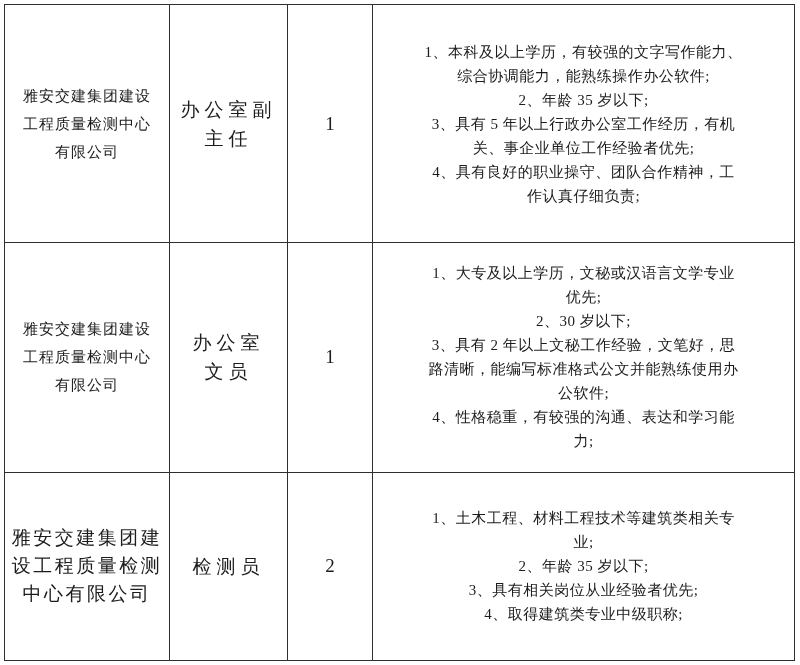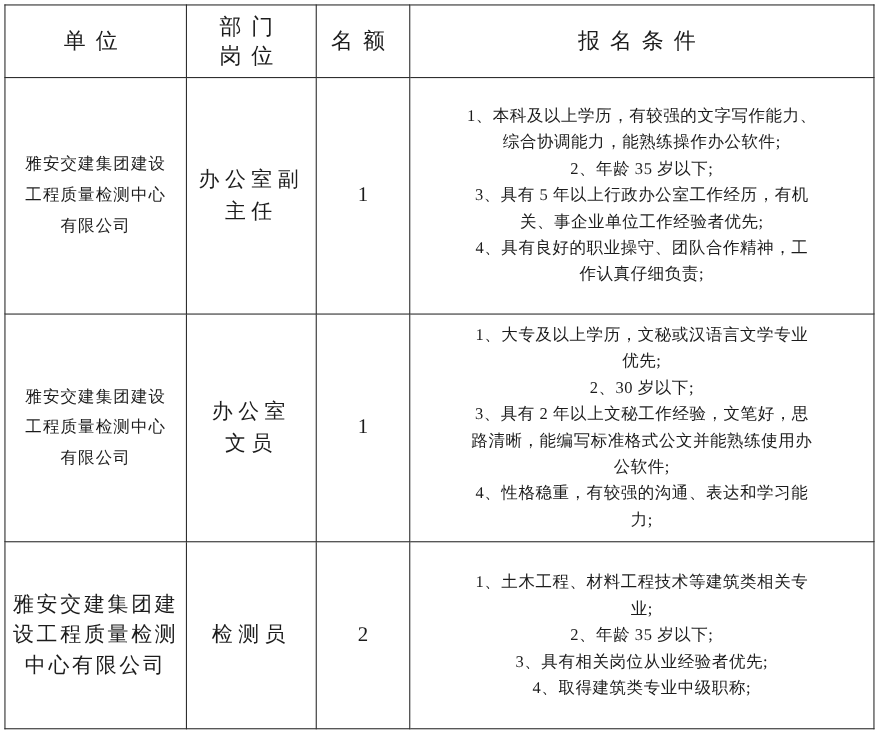--- a/index.html
+++ b/index.html
@@ -76,27 +76,20 @@
 <body>
 
 <table class="doc-table">
   <colgroup>
     <col class="c-unit">
     <col class="c-pos">
     <col class="c-quota">
     <col class="c-cond">
   </colgroup>
   <tbody>
-    <tr class="r-header">
-      <th class="head-cell">单位</th>
-      <th class="head-cell">部门
-岗位</th>
-      <th class="head-cell">名额</th>
-      <th class="head-cell">报名条件</th>
-    </tr>
     <tr class="r-1">
       <td class="unit-cell">雅安交建集团建设
 工程质量检测中心
 有限公司</td>
       <td class="pos-cell">办公室副
 主任</td>
       <td class="quota-cell">1</td>
       <td class="cond-cell">1、本科及以上学历，有较强的文字写作能力、
 综合协调能力，能熟练操作办公软件;
 2、年龄 35 岁以下;

